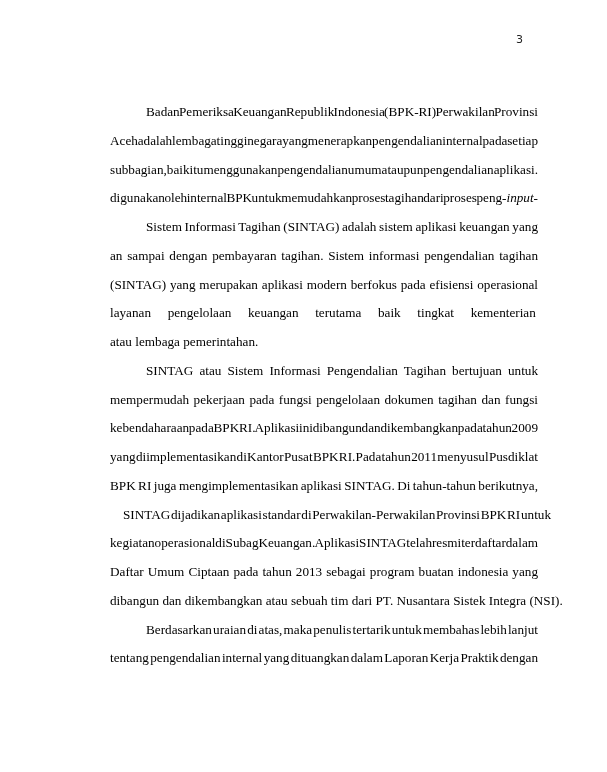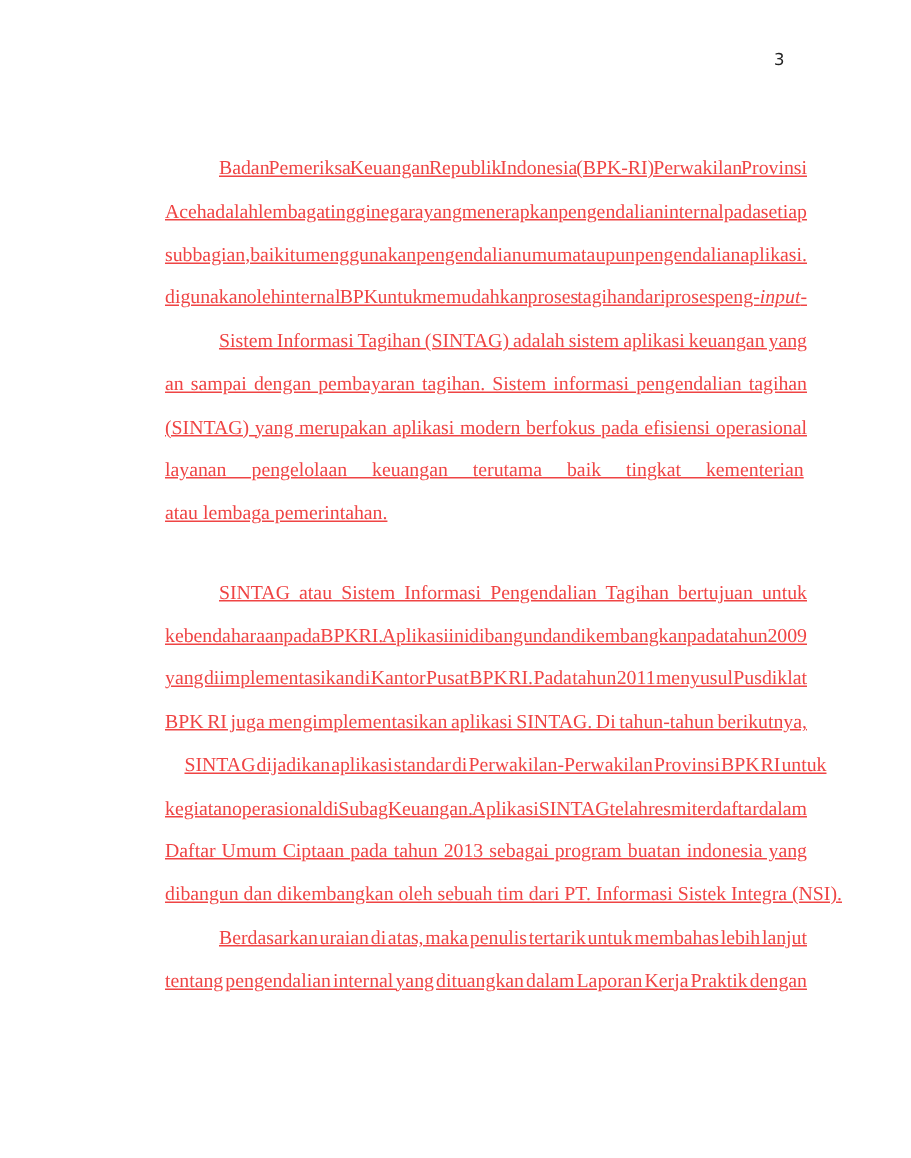--- a/index.html
+++ b/index.html
@@ -4,23 +4,22 @@
 <style>
   html, body { margin: 0; padding: 0; background: #ffffff; }
   body { width: 607px; height: 772px; position: relative; overflow: hidden; }
   .page { position: absolute; left: 0; top: 0; width: 607px; height: 772px; background: #fff; }
   .page-number {
     position: absolute; top: 33px; right: 84px;
     font-family: "DejaVu Sans", sans-serif; font-size: 11px; color: #222;
   }
   .body-text {
     position: absolute; left: 110px; top: 98px; width: 428px;
-    font-family: "Liberation Serif", serif; font-size: 13.2px; color: #ef4444;
+    font-family: "Liberation Serif", serif; font-size: 13.2px; color: #000000;
     line-height: 28.75px;
-    text-decoration: underline;
   }
   .line { display: block; text-align: justify; text-align-last: justify; white-space: nowrap; height: 28.75px; }
   .line.last { text-align-last: left; }
   .line.indent { padding-left: 36px; }
   em { font-style: italic; }
 </style>
 </head>
 <body>
 
 <div class="page">
@@ -37,28 +36,29 @@
     <div>
       <span class="line" style="word-spacing: -3.7875px; text-align-last: left;"><span>digunakan oleh internal BPK untuk memudahkan proses tagihan dari proses peng-</span><em>input</em><span>-</span></span>
       <span class="line indent" style="word-spacing: -0.621094px; text-align-last: left;">Sistem Informasi Tagihan (SINTAG) adalah sistem aplikasi keuangan yang</span>
       <span class="line" style="word-spacing: 1.45312px; text-align-last: left;">an sampai dengan pembayaran tagihan. Sistem informasi pengendalian tagihan</span>
       <span class="line" style="word-spacing: 0.53125px; text-align-last: left;">(SINTAG) yang merupakan aplikasi modern berfokus pada efisiensi operasional</span>
       <span class="line" style="word-spacing: 13.3568px; text-align-last: left;">layanan pengelolaan keuangan terutama baik tingkat kementerian</span>
       <span class="line last">atau lembaga pemerintahan.</span>
     </div>
 
     <div>
-      <span class="line indent" style="word-spacing: 2.79241px; text-align-last: left; margin-top: 24px;">SINTAG atau Sistem Informasi Pengendalian Tagihan bertujuan untuk</span>
+      <span class="line indent" style="word-spacing: 2.79241px; text-align-last: left;">SINTAG atau Sistem Informasi Pengendalian Tagihan bertujuan untuk</span>
+      <span class="line" style="word-spacing: 1.22461px; text-align-last: left;">mempermudah pekerjaan pada fungsi pengelolaan dokumen tagihan dan fungsi</span>
       <span class="line" style="word-spacing: -3.5071px; text-align-last: left;">kebendaharaan pada BPK RI. Aplikasi ini dibangun dan dikembangkan pada tahun 2009</span>
       <span class="line" style="word-spacing: -3.00426px; text-align-last: left;">yang diimplementasikan di Kantor Pusat BPK RI. Pada tahun 2011 menyusul Pusdiklat</span>
       <span class="line" style="word-spacing: -0.849609px; text-align-last: left;">BPK RI juga mengimplementasikan aplikasi SINTAG. Di tahun-tahun berikutnya,</span>
       <span class="line" style="word-spacing: -2.58854px; text-align-last: left; margin-left: 13px;">SINTAG dijadikan aplikasi standar di Perwakilan-Perwakilan Provinsi BPK RI untuk</span>
       <span class="line" style="word-spacing: -3.34687px; text-align-last: left;">kegiatan operasional di Subag Keuangan. Aplikasi SINTAG telah resmi terdaftar dalam</span>
       <span class="line" style="word-spacing: 0.757812px; text-align-last: left;">Daftar Umum Ciptaan pada tahun 2013 sebagai program buatan indonesia yang</span>
-      <span class="line last">dibangun dan dikembangkan oleh sebuah tim dari PT. Informasi Sistek Integra (NSI).</span>
+      <span class="line last">dibangun dan dikembangkan atau sebuah tim dari PT. Nusantara Sistek Integra (NSI).</span>
     </div>
 
     <div>
       <span class="line indent" style="word-spacing: -2.14531px; text-align-last: left;">Berdasarkan uraian di atas, maka penulis tertarik untuk membahas lebih lanjut</span>
       <span class="line" style="word-spacing: -1.88021px; text-align-last: left;">tentang pengendalian internal yang dituangkan dalam Laporan Kerja Praktik dengan</span>
     </div>
   </div>
 </div>
 
 </body></html>

